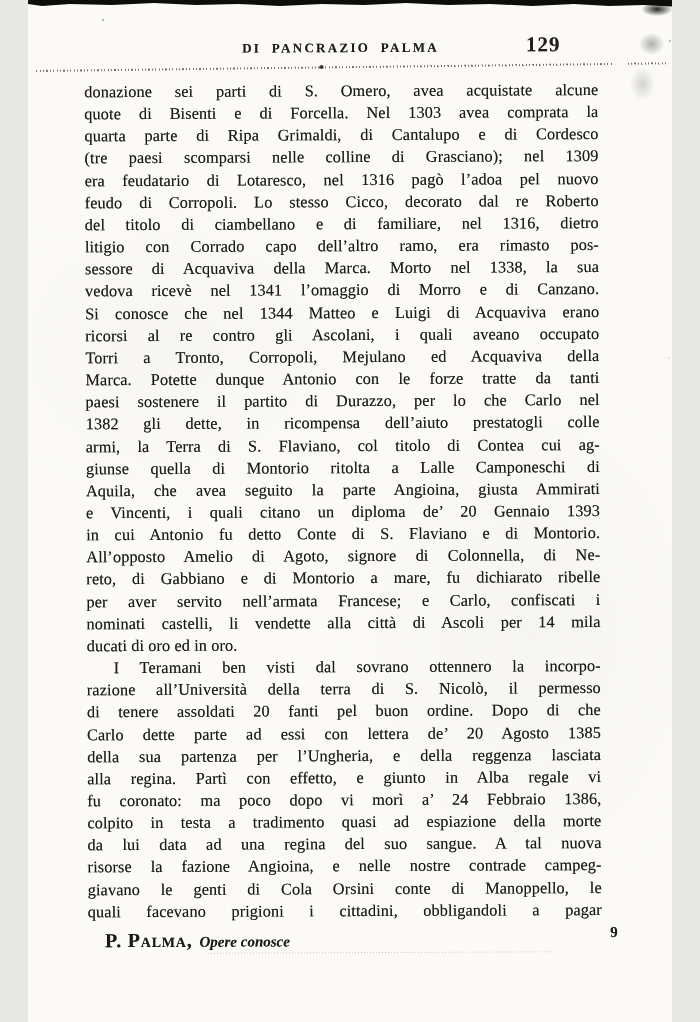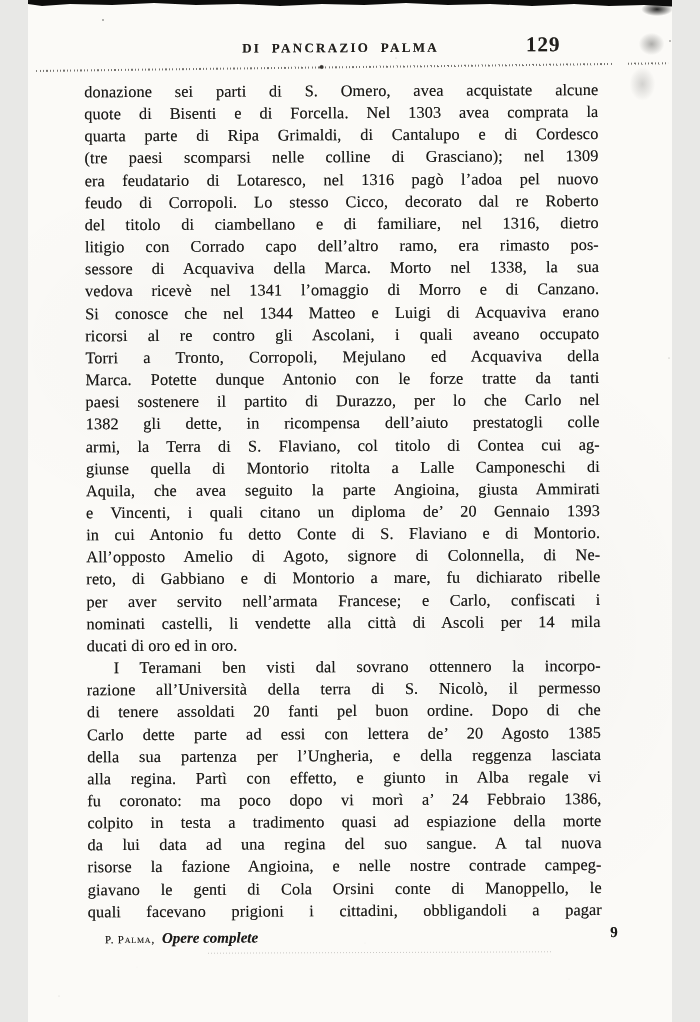--- a/index.html
+++ b/index.html
@@ -86,21 +86,21 @@
     position:absolute; top:80px; left:58px; width:514px;
     font-size:16.3px; line-height:22.16px; letter-spacing:0.1px;
     text-shadow:0 0 0.55px rgba(27,26,24,0.6);
   }
   .line { text-align:justify; text-align-last:justify; height:22.16px; }
   .line.nojust { text-align-last:left; }
   .line.indent { padding-left:27px; }
 
   .footer { position:absolute; top:928px; left:75px; width:513px; height:22px; }
   .footer-author {
-    font-variant:small-caps; font-weight:normal; font-size:11px; letter-spacing:0.8px;
+    font-variant:small-caps; font-weight:bold; font-size:20px; letter-spacing:0.8px;
     text-shadow:0 0 0.5px rgba(25,25,22,0.5);
   }
   .footer-work { font-style:italic; font-weight:600; font-size:15px; margin-left:7px;
     text-shadow:0 0 0.4px rgba(25,25,22,0.45); }
   .gathering-number {
     position:absolute; top:925px; left:574px; width:20px; text-align:center;
     font-size:15px; font-weight:600; text-shadow:0 0 0.5px rgba(25,25,22,0.5);
   }
 
   
@@ -165,21 +165,21 @@
         <div class="line">alla regina. Partì con effetto, e giunto in Alba regale vi</div>
         <div class="line">fu coronato: ma poco dopo vi morì a’ 24 Febbraio 1386,</div>
         <div class="line">colpito in testa a tradimento quasi ad espiazione della morte</div>
         <div class="line">da lui data ad una regina del suo sangue. A tal nuova</div>
         <div class="line">risorse la fazione Angioina, e nelle nostre contrade campeg-</div>
         <div class="line">giavano le genti di Cola Orsini conte di Manoppello, le</div>
         <div class="line">quali facevano prigioni i cittadini, obbligandoli a pagar</div>
       </div>
 
     <div class="footer">
-      <span class="footer-author">P. Palma,</span><span class="footer-work">Opere complete</span>
+      <span class="footer-author">P. Palma,</span><span class="footer-work">Opere conosce</span>
     </div>
 
     <div class="gathering-number">9</div>
 
     <div class="bottom-showthrough"></div>
 
   </div>
 </div>
 
 </body></html>

